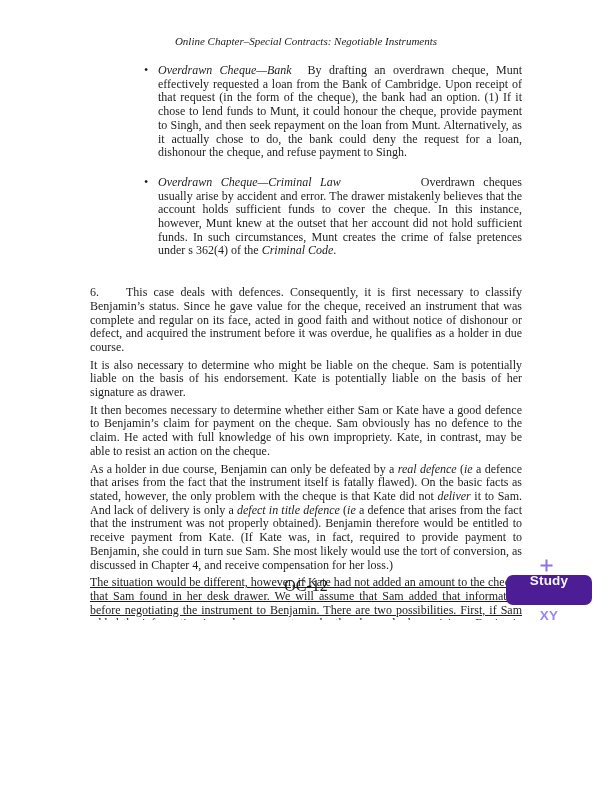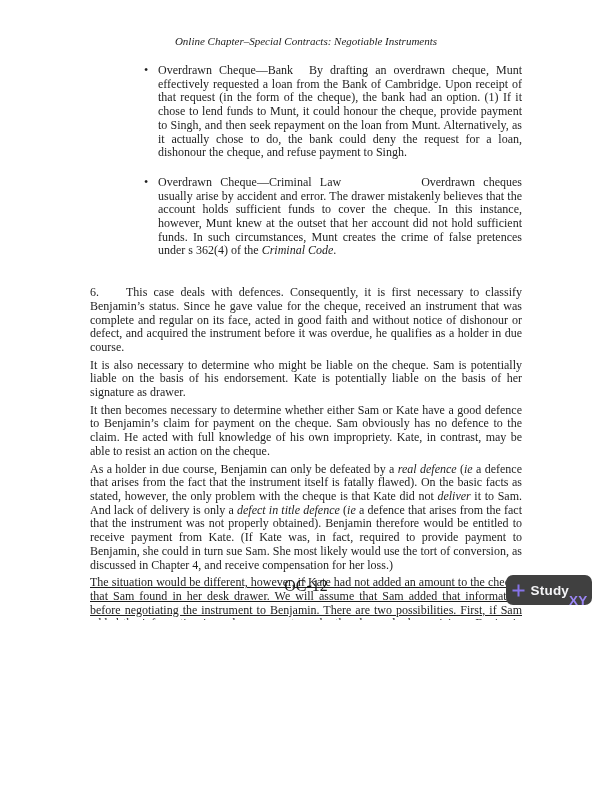--- a/index.html
+++ b/index.html
@@ -37,21 +37,21 @@
     position: relative;
     padding-left: 68px;
     text-align: justify;
   }
   ul.bullet-list li + li { margin-top: 16px; }
   .bullet-glyph {
     position: absolute;
     left: 54px;
     top: 0;
   }
-  .bullet-lead { }
+  .bullet-lead { font-style: italic; }
   .lead-gap-sm { display: inline-block; width: 16px; }
   .lead-gap-lg { display: inline-block; width: 80px; }
   .para { margin-top: 4px; text-align: justify; }
   .para-numbered { margin-top: 28px; }
   .para-num { display: inline-block; width: 36px; }
   .justify-last { text-align-last: justify; text-decoration: underline; }
   .footer {
     position: absolute;
     bottom: 25px;
     left: 0;
@@ -107,21 +107,21 @@
     <div class="para">As a holder in due course, Benjamin can only be defeated by a <i>real defence</i> (<i>ie</i> a defence that arises from the fact that the instrument itself is fatally flawed). On the basic facts as stated, however, the only problem with the cheque is that Kate did not <i>deliver</i> it to Sam. And lack of delivery is only a <i>defect in title defence</i> (<i>ie</i> a defence that arises from the fact that the instrument was not properly obtained). Benjamin therefore would be entitled to receive payment from Kate. (If Kate was, in fact, required to provide payment to Benjamin, she could in turn sue Sam. She most likely would use the tort of conversion, as discussed in Chapter 4, and receive compensation for her loss.)</div>
 
     <div class="para justify-last">The situation would be different, however, if Kate had not added an amount to the cheque that Sam found in her desk drawer. We will assume that Sam added that information before negotiating the instrument to Benjamin. There are two possibilities. First, if Sam added the information in such a way as to make the cheque look suspicious, Benjamin would not qualify as a holder in due course. He therefore would be subject to even a defect in title defence if he sued Kate. Second, if Sam added the amount in a non-suspicious manner, Benjamin could qualify as a holder in due course. He would,</div>
 
   </div>
 
   <div class="footer">
     <span>OC-12</span>
   </div>
 
-  <div class="logo-badge" style="background-color: #404040;">
+  <div class="logo-badge" style="background-color: #4c1d95; flex-direction: column;">
     <span class="logo-plus">
       <svg width="15" height="15" viewBox="0 0 15 15" aria-hidden="true">
         <path d="M7.5 1.5 V13.5 M1.5 7.5 H13.5" fill="none" stroke-width="2" style="stroke: rgb(134, 115, 232);"></path>
       </svg>
     </span>
     <span style="color: rgb(245, 245, 247);">Study</span>
       <span style="color: rgb(155, 134, 245); margin-top: 20px;">XY</span>
   </div>
 
 </div>

